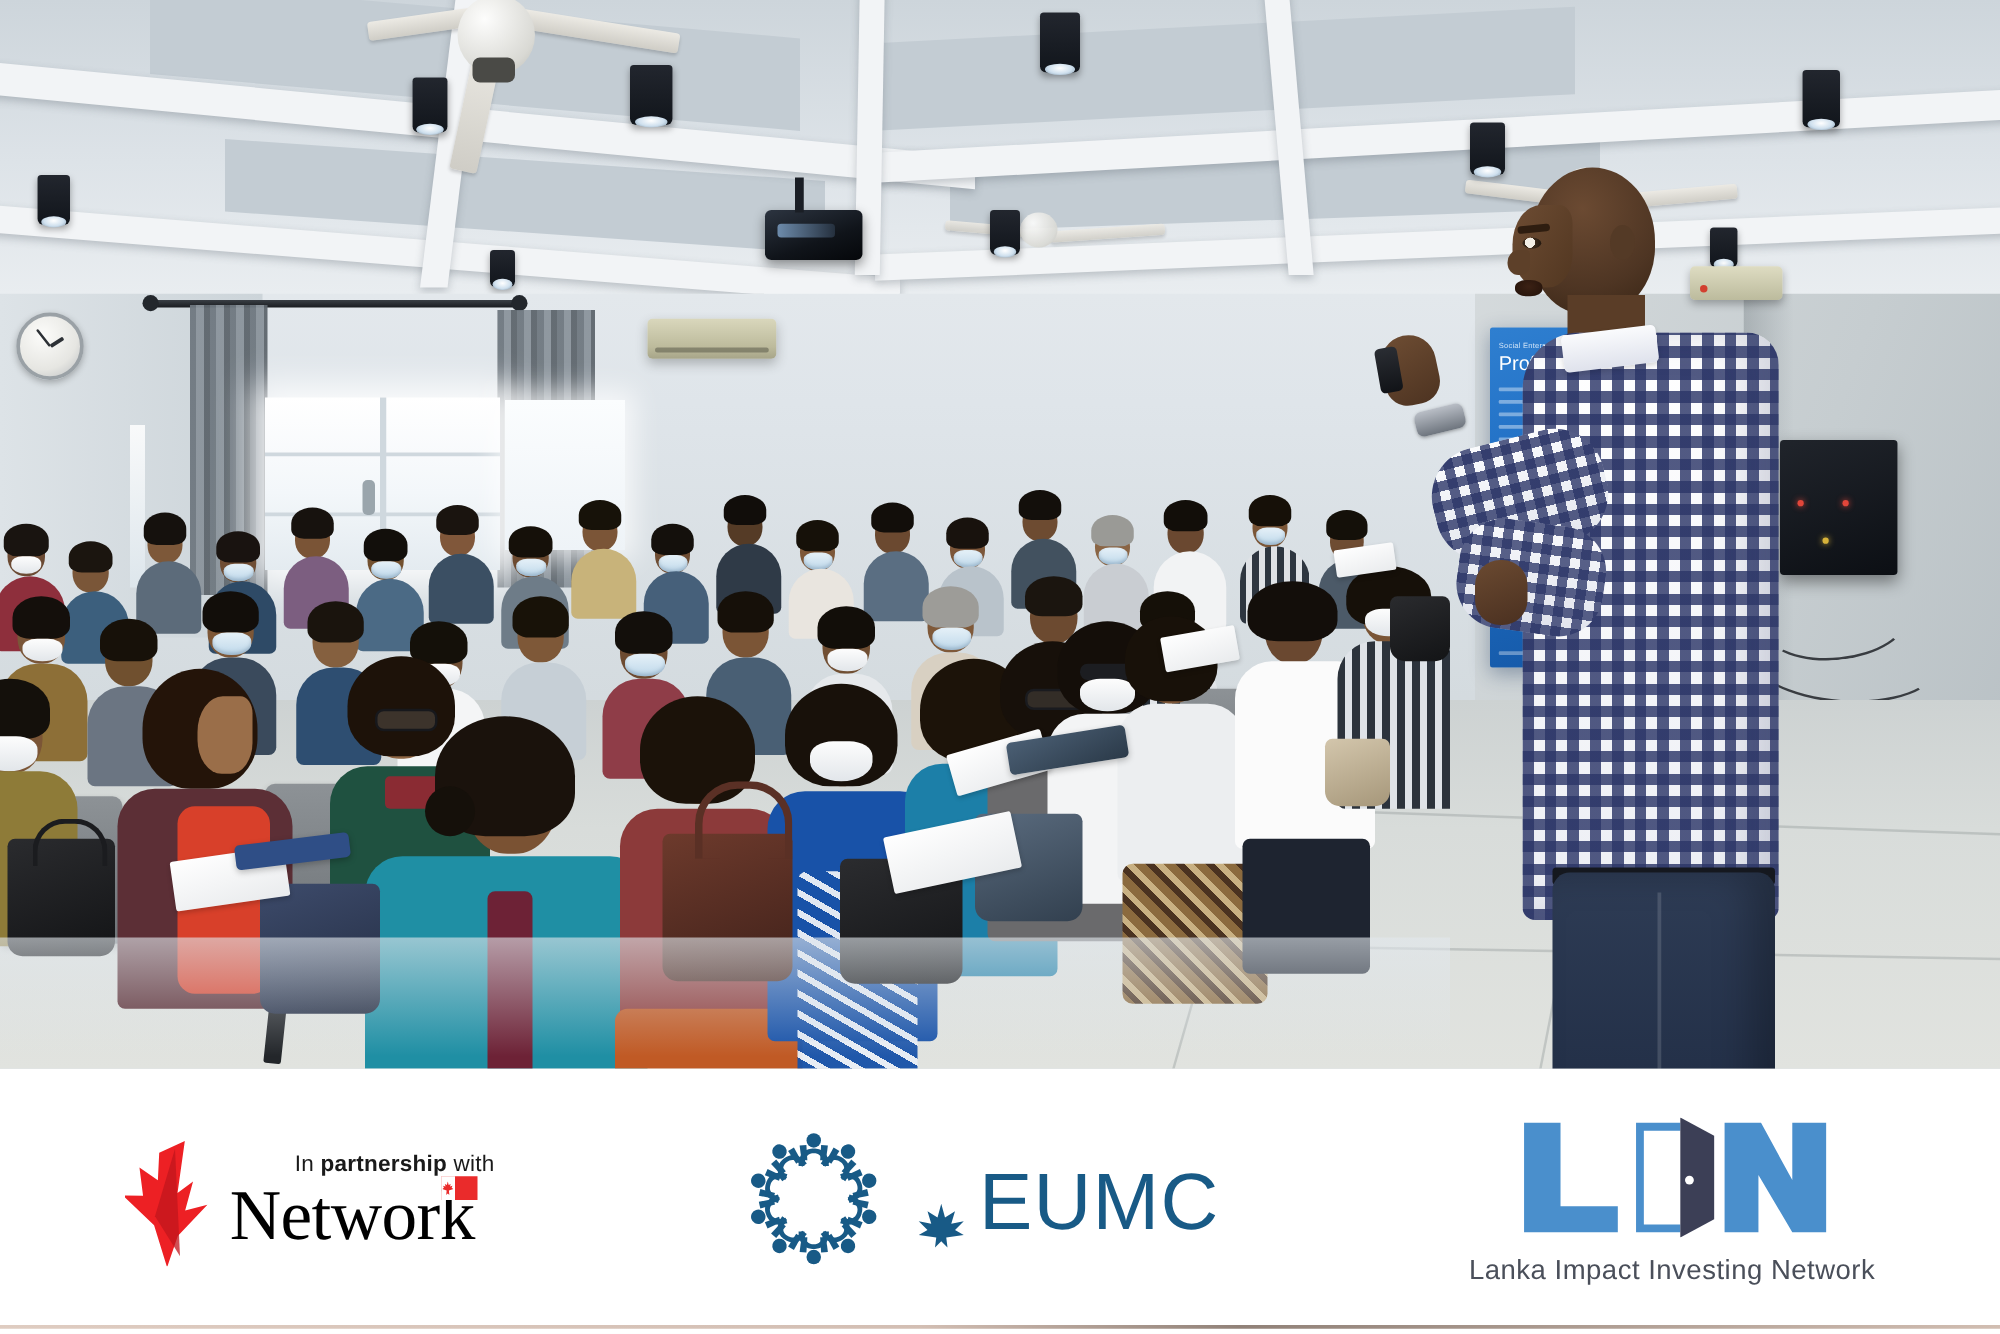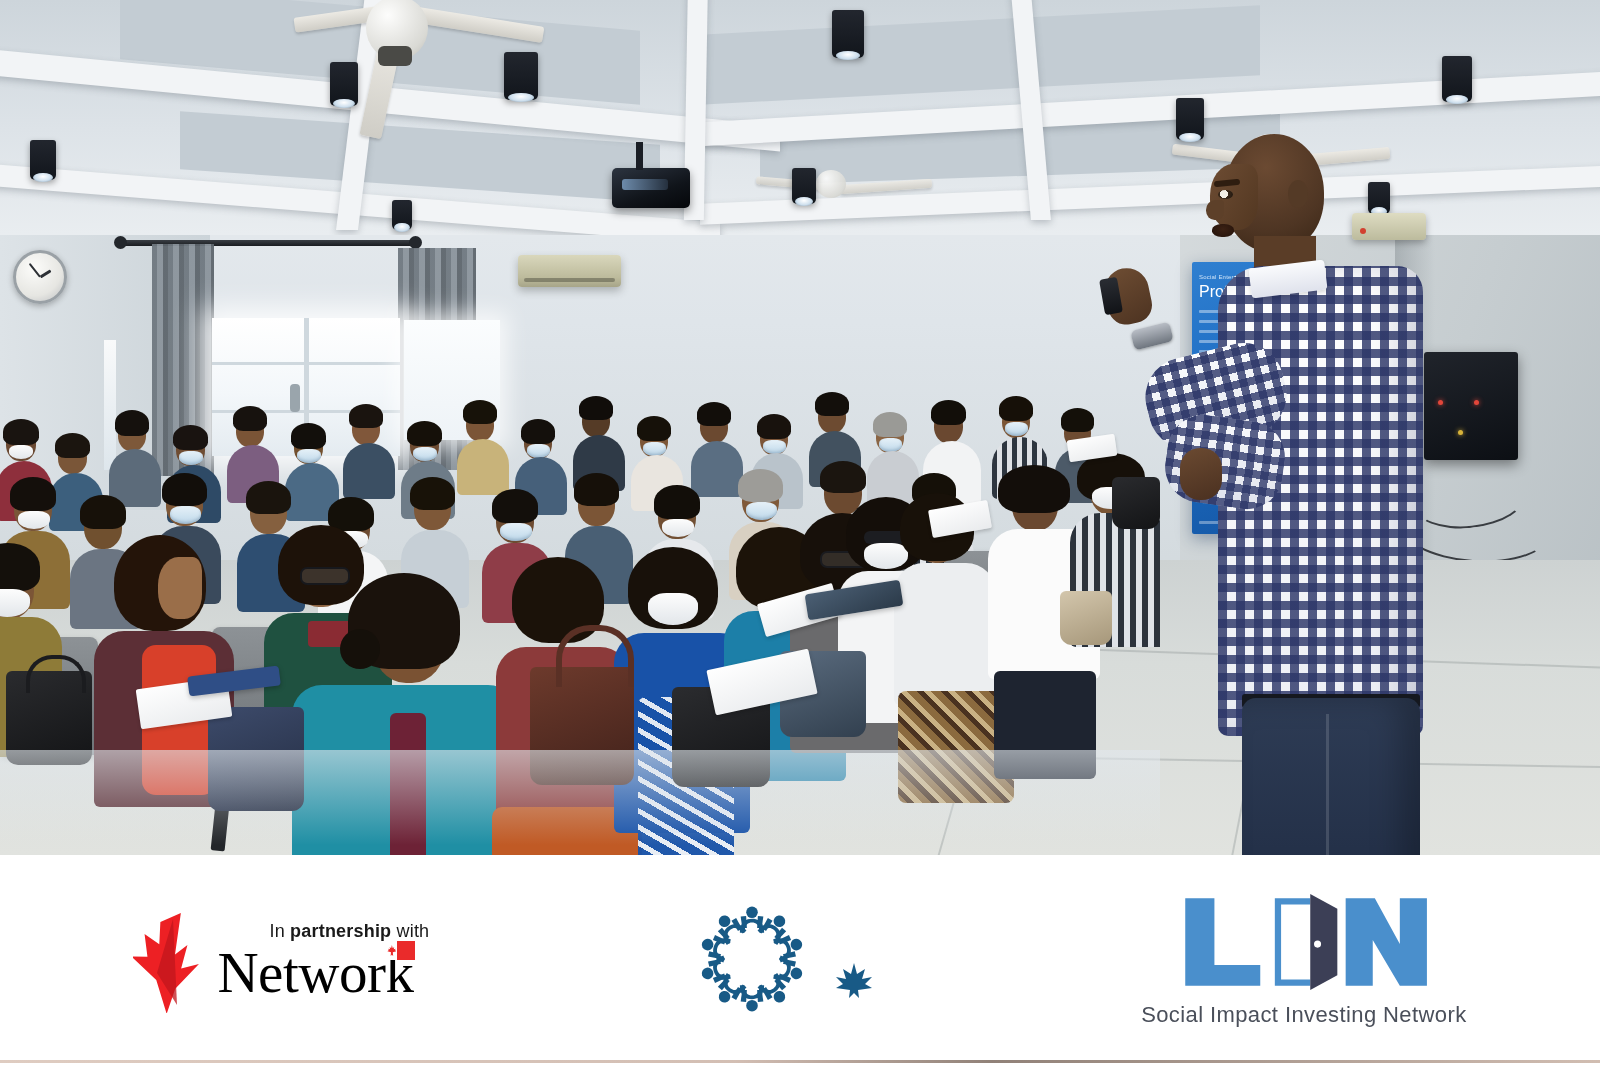--- a/index.html
+++ b/index.html
@@ -721,36 +721,37 @@
             </g>
           </g>
         </svg>
       </div>
       <div class="wusc-text">
         <span class="wusc-leaf">
           <svg viewBox="0 0 40 40" width="40" height="40" aria-hidden="true">
             <path d="M20 3 L23 14 L31 9 L28 19 L38 17 L31 24 L38 28 L24 30 L25 38 L20 33 L15 38 L16 30 L2 28 L9 24 L2 17 L12 19 L9 9 L17 14 Z" fill="#185a86"></path>
           </svg>
         </span>
+        <span>EUMC</span>
       </div>
     </div>
 
     <div class="logo-block liin">
       <div>
         <svg viewBox="0 0 240 92" width="250" height="96" aria-hidden="true">
 
           <path d="M6 4 H34 V68 H78 V88 H6 Z" fill="#4a8fcc"></path>
 
           <path d="M92 4 H126 V10 H98 V82 H126 V88 H92 Z" fill="#4a8fcc"></path>
 
           <path d="M126 0 L152 14 V78 L126 92 Z" fill="#3c3f56"></path>
           <circle cx="133" cy="48" r="3.4" fill="#ffffff"></circle>
 
           <path d="M160 4 H188 L212 48 V4 H238 V88 H212 L186 44 V88 H160 Z" fill="#4a8fcc"></path>
         </svg>
       </div>
-      <div class="liin-tag">Social Impact Investing Network</div>
+      <div class="liin-tag">Lanka Impact Investing Network</div>
     </div>
 
   </div>
 
   <div class="footer-rule"></div>
 </div>
 
 </body></html>

